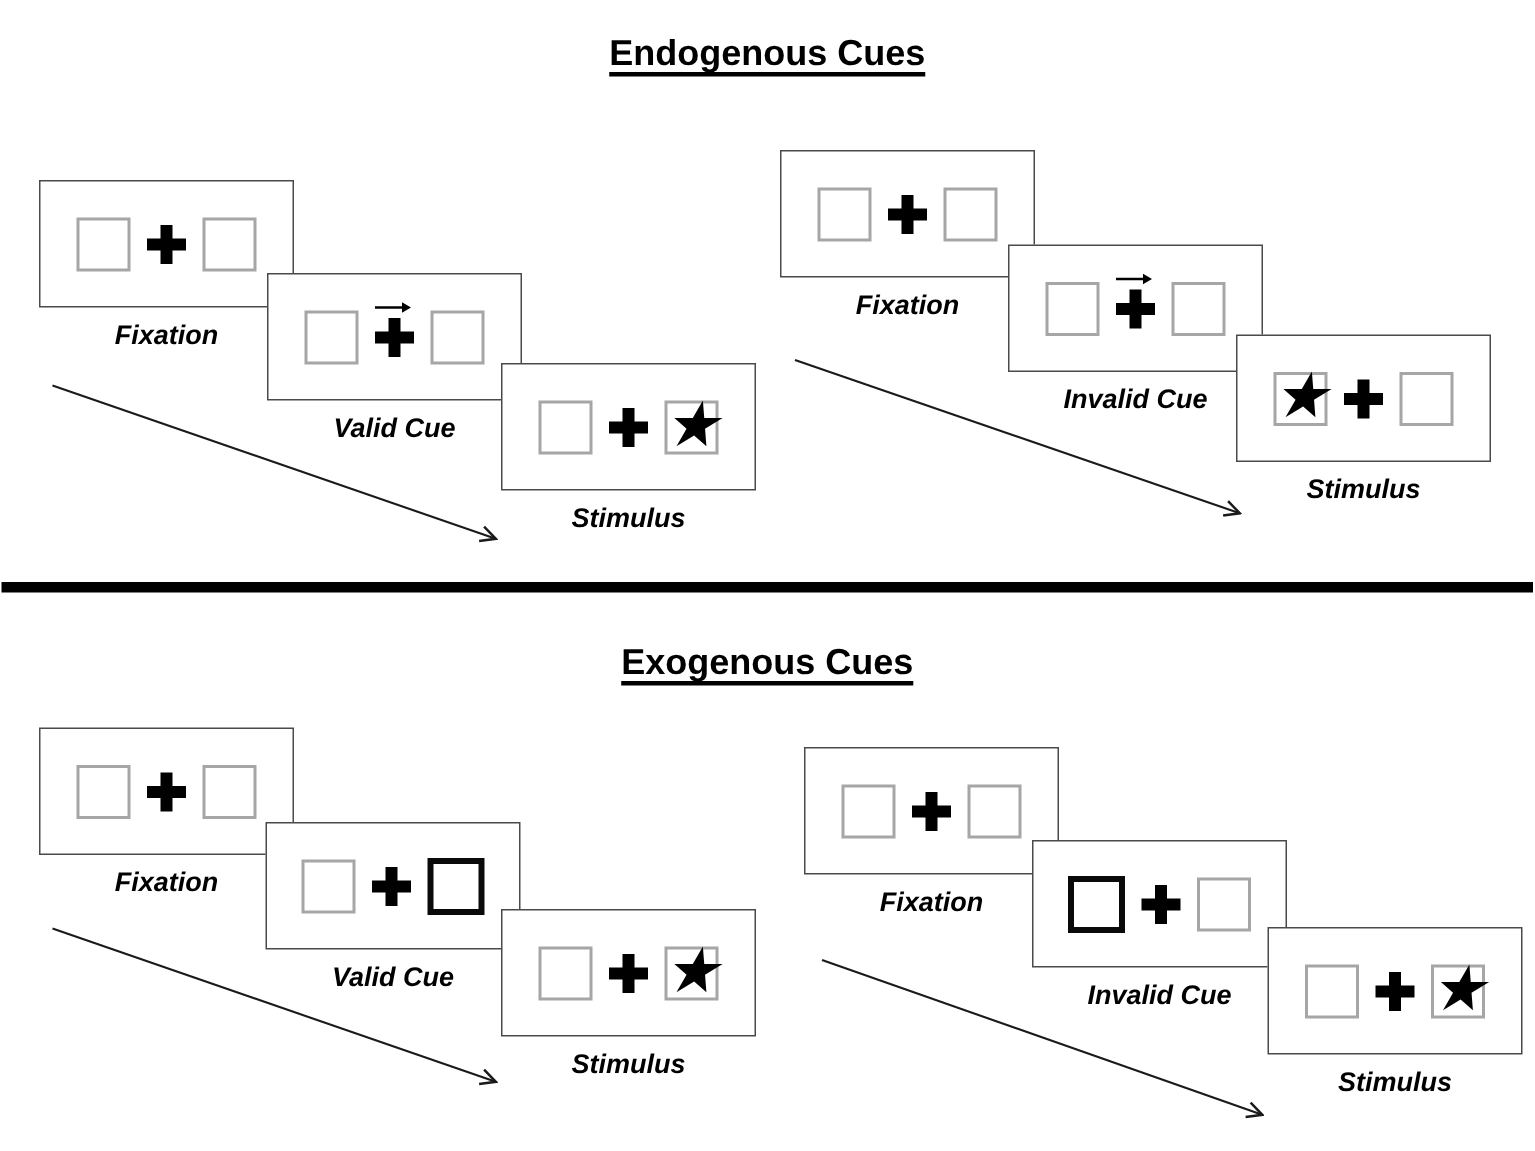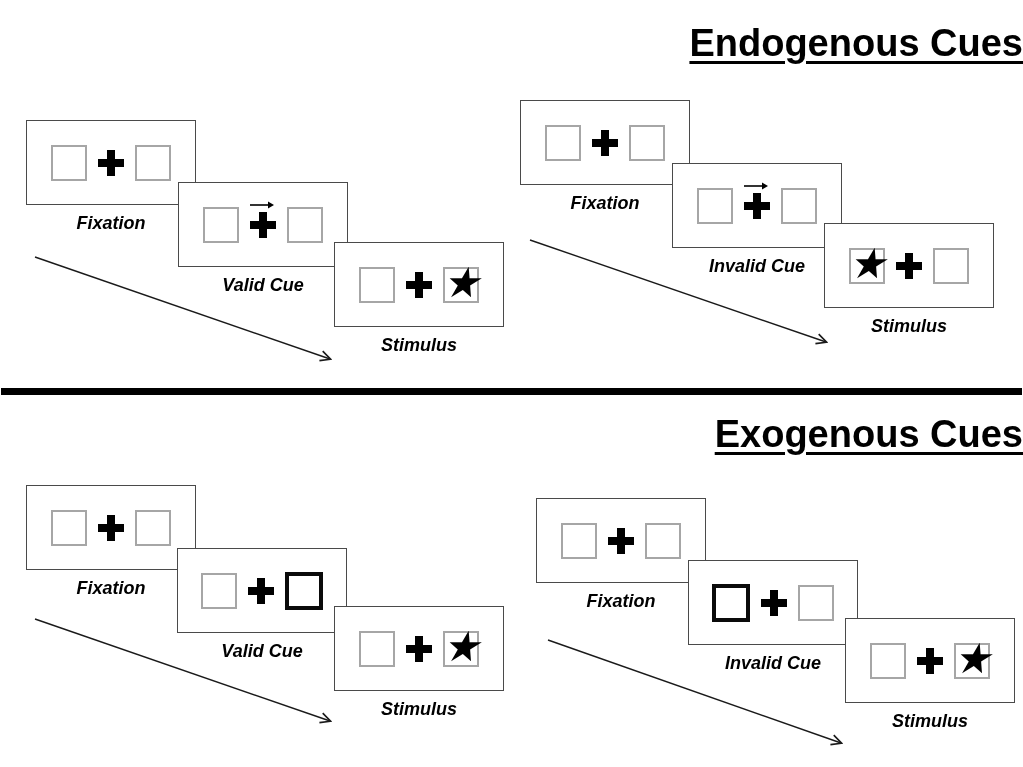--- a/index.html
+++ b/index.html
@@ -1,27 +1,27 @@
 <!DOCTYPE html>
 <html><head>
 <meta charset="utf-8">
 <style>
   html,body { margin:0; padding:0; background:#ffffff; }
   .page {
     position:relative; width:1023px; height:767px; background:#ffffff;
     font-family:"Liberation Sans", sans-serif; overflow:hidden; color:#000;
   }
   .section-title {
-    position:absolute; left:0; width:100%; text-align:right;
-    font-size:38px; font-weight:700; color:#000;
+    position:absolute; left:0; width:100%; text-align:center;
+    font-size:24px; font-weight:700; color:#000;
     text-decoration:underline; text-decoration-thickness:3px; text-underline-offset:5px;
     white-space:pre;
   }
   #title-endogenous { top:22px; }
-  #title-exogenous  { top:413px; }
+  #title-exogenous  { top:428px; }
   .divider {
     position:absolute; left:1px; top:388px; width:1021px; height:7px; background:#000000;
   }
   .arrow-layer { position:absolute; left:0; top:0; width:1023px; height:767px; pointer-events:none; }
   .frame { position:absolute; width:170px;font-style:italic; }
   .panel {
     width:170px; height:85px; background:#ffffff; box-sizing:border-box;
     border:1px solid #4a4a4a;
     display:flex; align-items:center; justify-content:center; gap:11px;
   }

